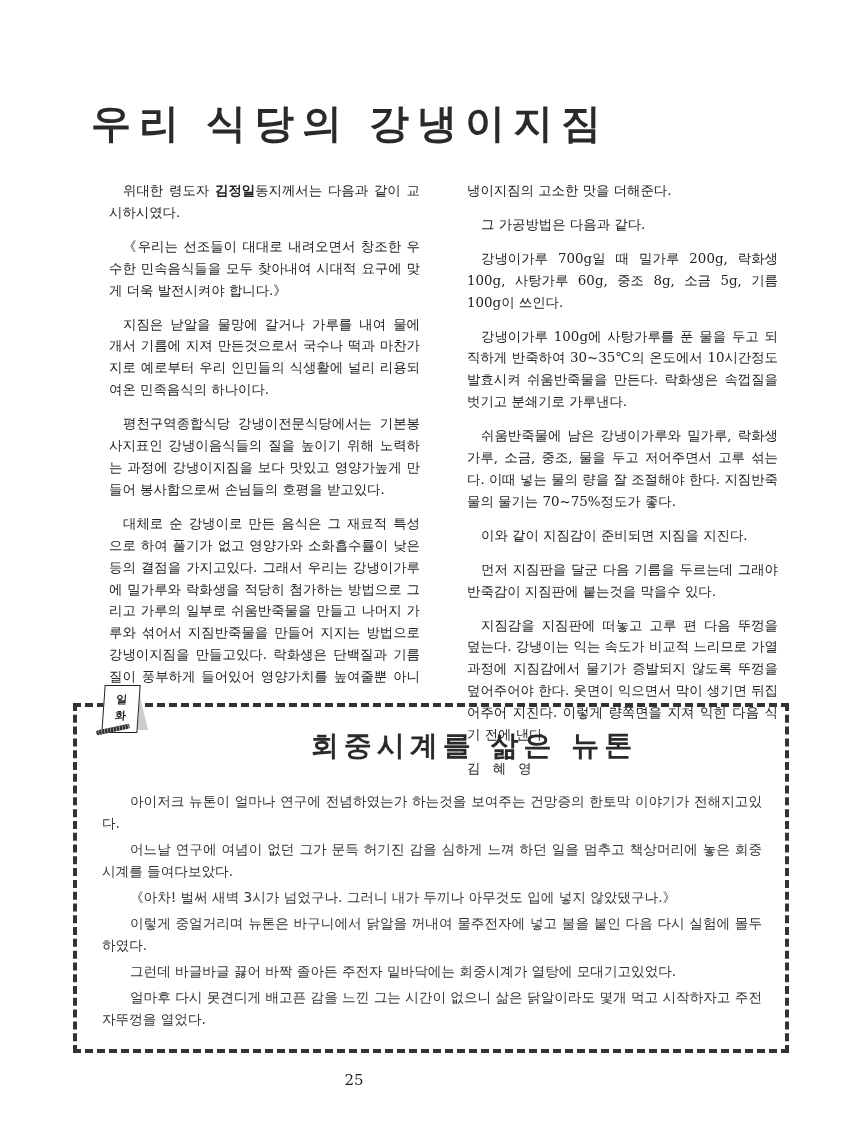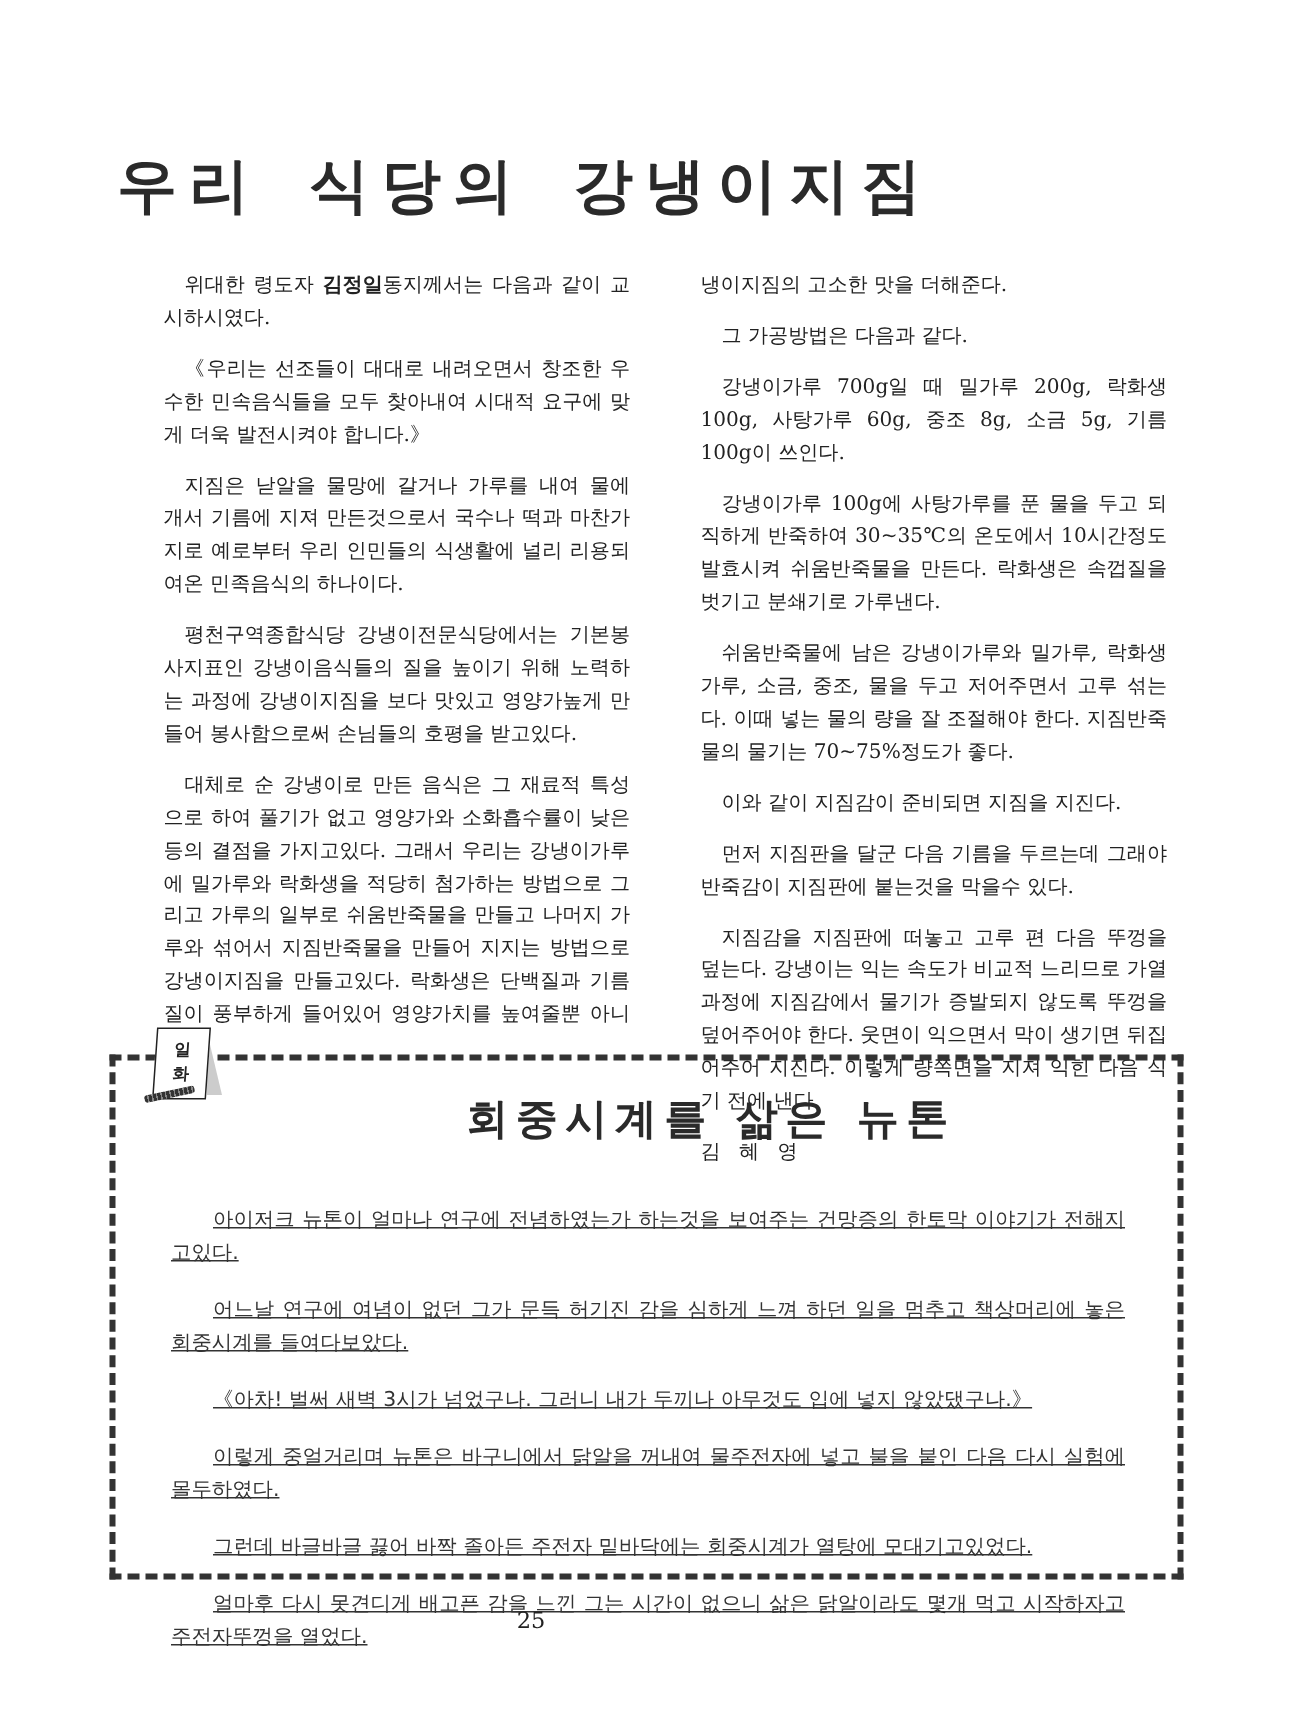--- a/index.html
+++ b/index.html
@@ -1,19 +1,19 @@
 <!DOCTYPE html>
 <html><head>
 <meta charset="utf-8">
 <style>
   html, body { margin:0; padding:0; background:#fff; }
   body { width:860px; height:1147px; position:relative; overflow:hidden; color:#222;
          font-family:"DejaVu Serif", "Liberation Serif", serif; }
   .title { position:absolute; top:96px; left:0; width:700px; text-align:center;
-           font-family:Liberation Mono, monospace; font-weight:bold; font-size:40px;
+           font-family:Liberation Sans, sans-serif; font-weight:bold; font-size:40px;
            letter-spacing:8px; color:#2a2a2a; }
   .cols { position:absolute; top:168px; left:97px; width:693px; display:flex; justify-content:space-between; }
   .col { width:335px; font-size:13.4px; line-height:21.9px; text-align:justify; }
   .col p { margin:12px; }
   .ind { text-indent:14px; }
   .author { text-align:left; padding-right:6px; letter-spacing:4px; }
   b.name { font-weight:bold; }
   .box { position:absolute; top:703px; left:73px; width:716px; height:350px;
          border:4px dashed #333; box-sizing:border-box; }
   .badge { position:absolute; top:685px; left:103px; width:36px; height:48px;
@@ -23,21 +23,21 @@
   .badge-fold { position:absolute; top:688px; left:138px; width:0; height:0;
            border-left:10px solid #ccc; border-top:42px solid transparent; }
   .pencil { position:absolute; top:727px; left:96px; width:34px; height:5px;
            background:repeating-linear-gradient(90deg,#333 0 2px,#888 2px 3px);
            transform:rotate(-12deg); border-radius:2px; }
   .box-title { position:absolute; top:727px; left:0; width:860px; text-align:center;
            font-family:"DejaVu Sans", sans-serif; font-weight:bold; font-size:28px;
            letter-spacing:5px; color:#2a2a2a;margin-left:44px; }
   .box-body { position:absolute; top:786px; left:98px; width:668px; font-size:13.6px;
            line-height:22px; font-family:"DejaVu Sans", sans-serif; color:#333; text-align:justify; }
-  .box-body p { margin:16px; text-indent:28px;text-decoration:underline; }
+  .box-body p { margin:4px; text-indent:28px; }
   .page-num { position:absolute; top:1071px; left:0; width:708px; text-align:center; font-size:15px; }
 </style>
 </head>
 <body>
 
 <div class="title">우리 식당의 강냉이지짐</div>
 
 <div class="cols">
   <div class="col">
     <p class="ind"><span>위대한 령도자 </span><b class="name">김정일</b><span>동지께서는 다음과 같이 교시하시였다.</span></p>

